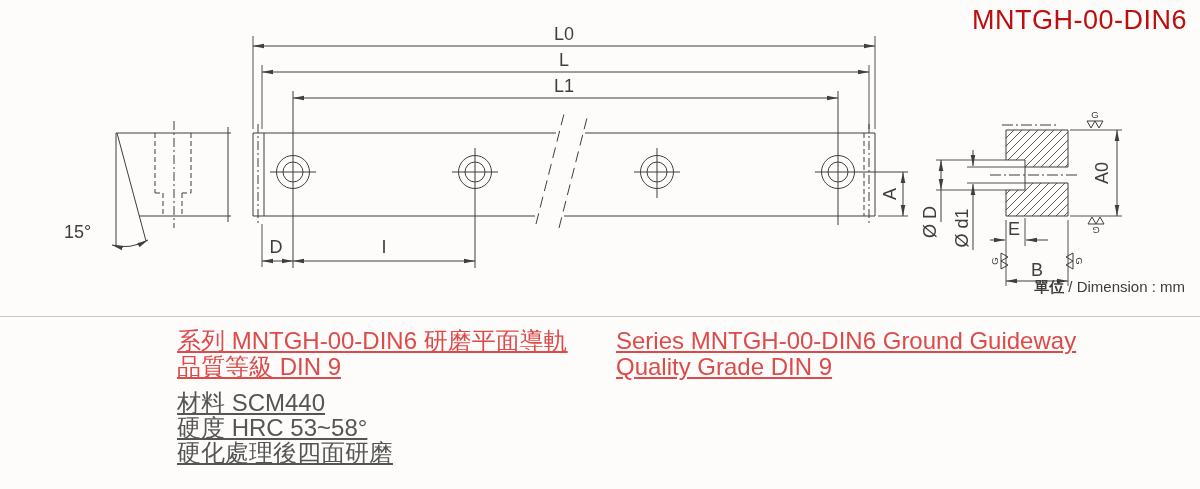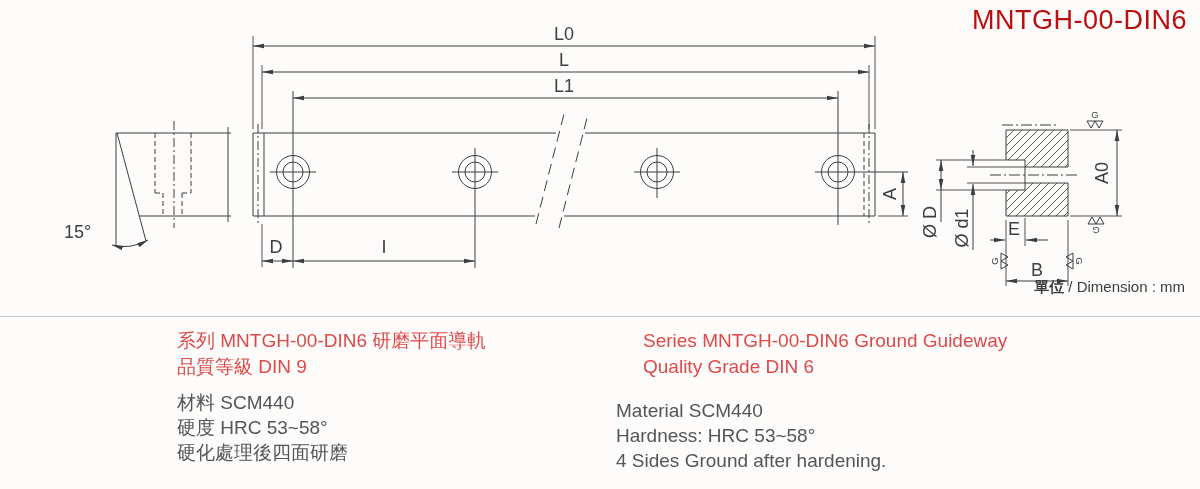--- a/index.html
+++ b/index.html
@@ -22,26 +22,26 @@
   .unit-note{
     position:absolute;top:278px;right:15px;
     font-size:15px;color:#3c3c3c;
   }
   .unit-note .cjk{font-weight:bold;}
   .divider{
     position:absolute;top:316px;left:0;width:1200px;height:1px;
     background:#c8c8c8;
   }
   .note-block{position:absolute;white-space:nowrap;}
-  .note-block p{margin:0;font-size:19px;}
+  .note-block p{margin:0;font-size:24px;text-decoration:underline;}
   .red-block p{color:var(--note-red);line-height:26px;}
   .gray-block p{color:var(--text-gray);line-height:25px;}
   .zh-red{left:177px;top:328px;}
   .zh-gray{left:177px;top:390px;}
-  .en-red{left:616px;top:328px;margin-left:27px;}
+  .en-red{left:616px;top:328px;}
   .en-gray{left:616px;top:398px;}
   svg.drawing{position:absolute;left:0;top:0;}
   svg text{
     fill:var(--line);stroke:none;
     font-family:"Liberation Sans",sans-serif;font-size:18px;
   }
   svg text.gtxt{font-size:9.5px;}
 </style>
 </head>
 <body>
@@ -172,21 +172,16 @@
     <p>品質等級 DIN 9</p>
   </div>
   <div class="note-block gray-block zh-gray">
     <p>材料 SCM440</p>
     <p>硬度 HRC 53~58°</p>
     <p>硬化處理後四面研磨</p>
   </div>
 
   <div class="note-block red-block en-red">
     <p>Series MNTGH-00-DIN6 Ground Guideway</p>
-    <p>Quality Grade DIN 6</p>
-  </div>
-  <div class="note-block gray-block en-gray">
-    <p>Material SCM440</p>
-    <p>Hardness: HRC 53~58°</p>
-    <p>4 Sides Ground after hardening.</p>
+    <p>Quality Grade DIN 9</p>
   </div>
 
 </div>
 
 </body></html>

